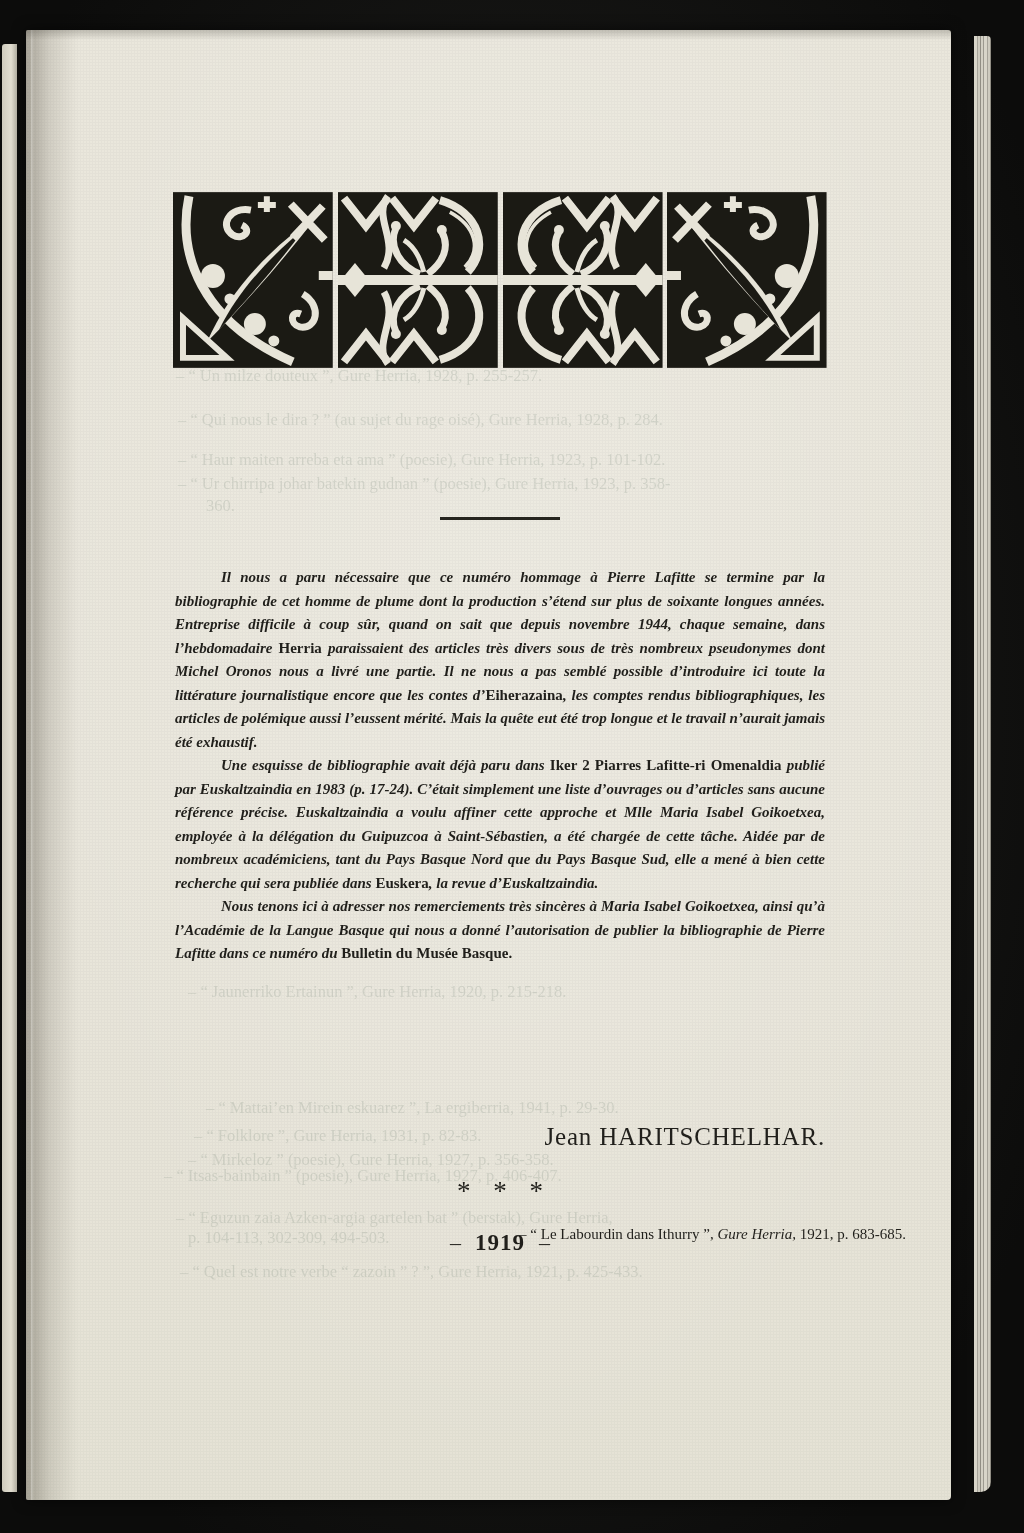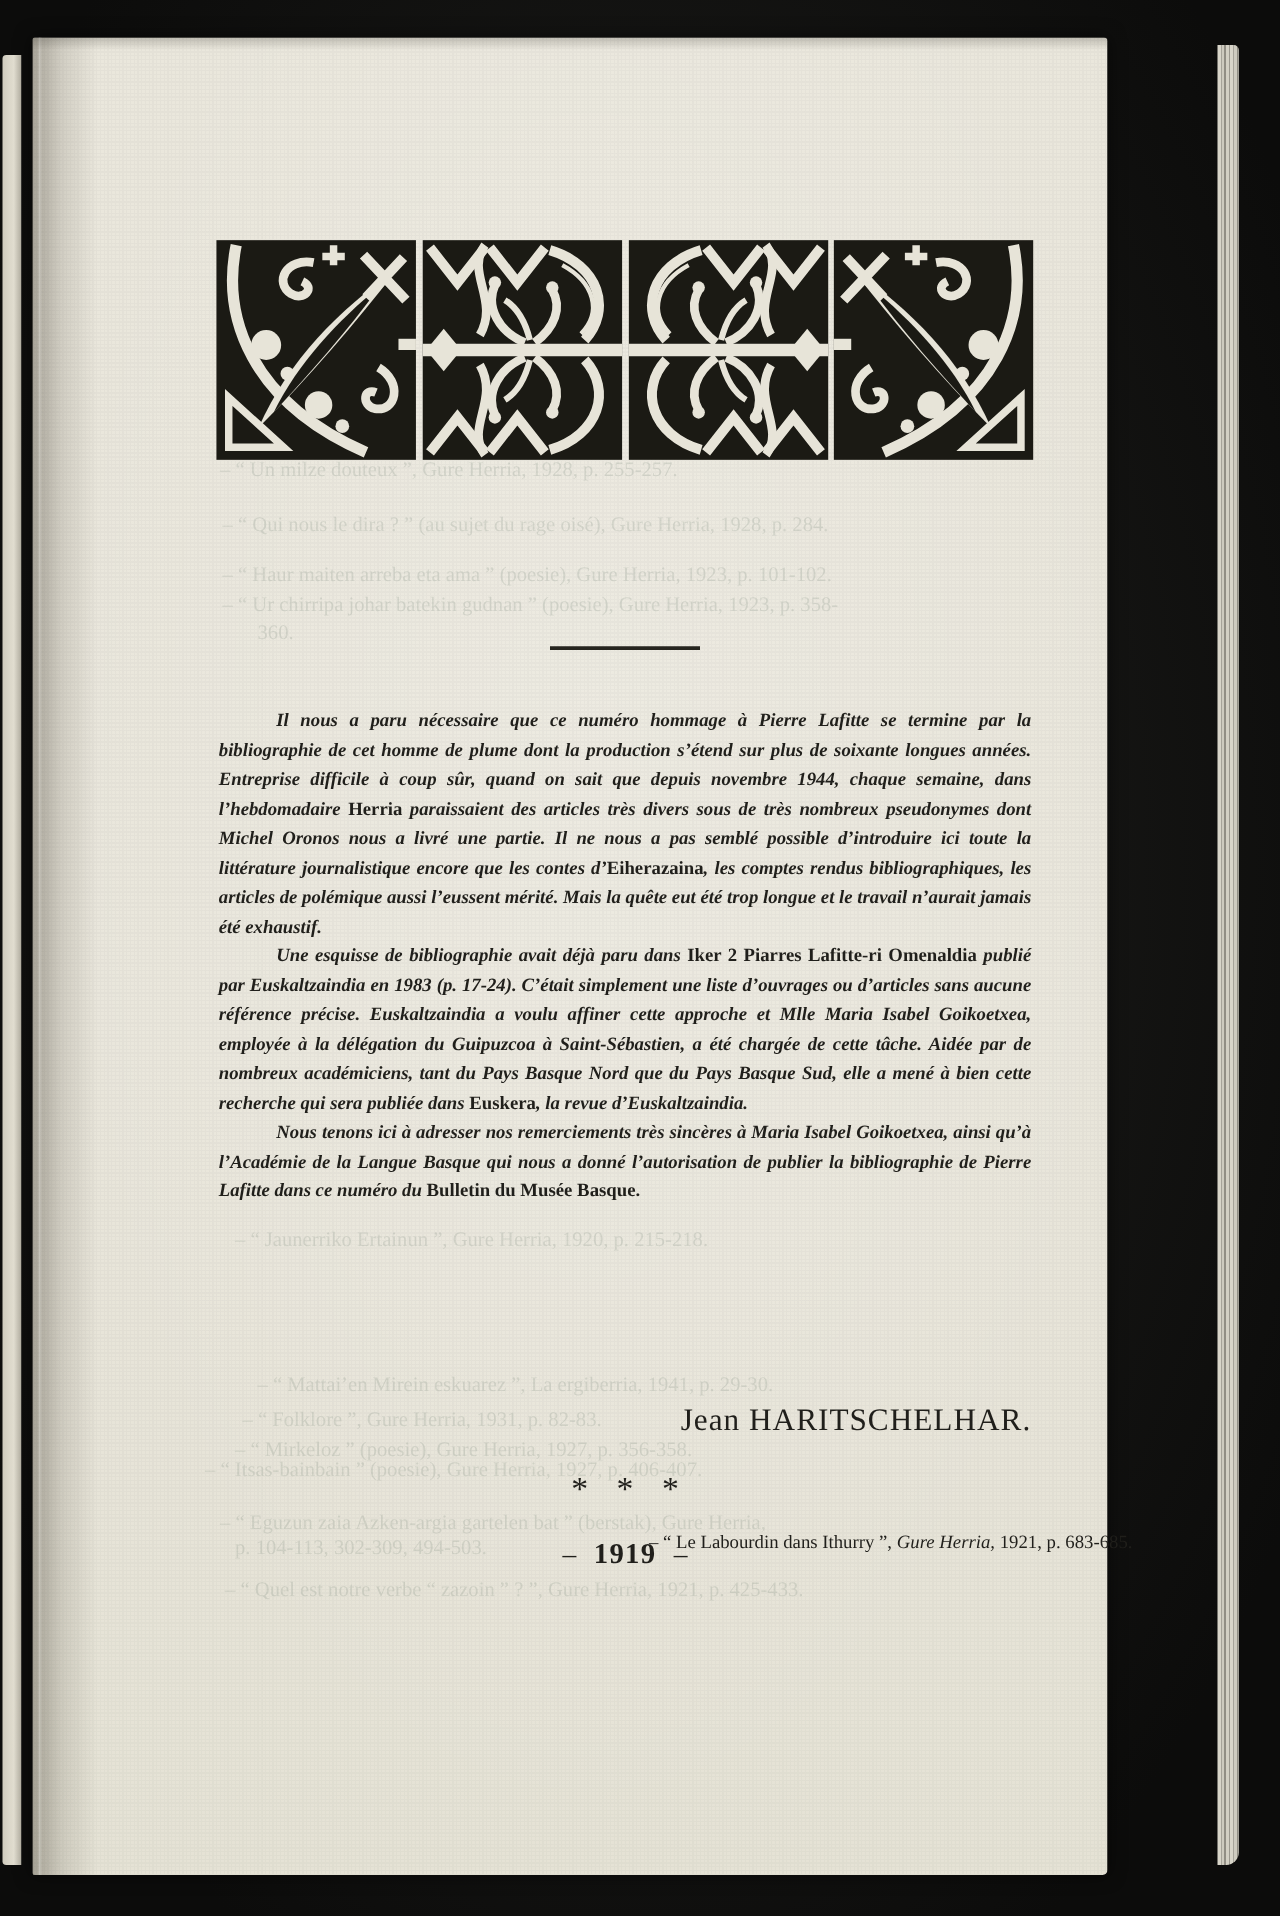--- a/index.html
+++ b/index.html
@@ -15,21 +15,21 @@
       #1a1a18;
   }
   
   .under-strip{
     position:absolute;left:2px;top:44px;width:15px;height:1448px;
     background:linear-gradient(90deg,#cfcbbd,#e2ded1 60%,#b9b5a8);
     border-radius:3px 0 0 3px;
   }
   
   .page{
-    position:absolute;left:26px;top:30px;width:860px;height:1470px;
+    position:absolute;left:26px;top:30px;width:925px;height:1470px;
     background:
       radial-gradient(ellipse at 52% 40%, rgba(255,255,252,.18), rgba(0,0,0,0) 70%),
       linear-gradient(180deg,#eae7dc 0%,#e9e6db 55%,#e5e2d5 100%);
     border-radius:2px 3px 4px 2px;
     box-shadow:0 0 14px rgba(0,0,0,.55);
   }
   .gutter-shadow{
     position:absolute;left:0;top:0;bottom:0;width:52px;
     background:linear-gradient(90deg,rgba(62,56,44,.38),rgba(62,56,44,.14) 45%,rgba(62,56,44,0));
     border-radius:2px 0 0 2px;pointer-events:none;

